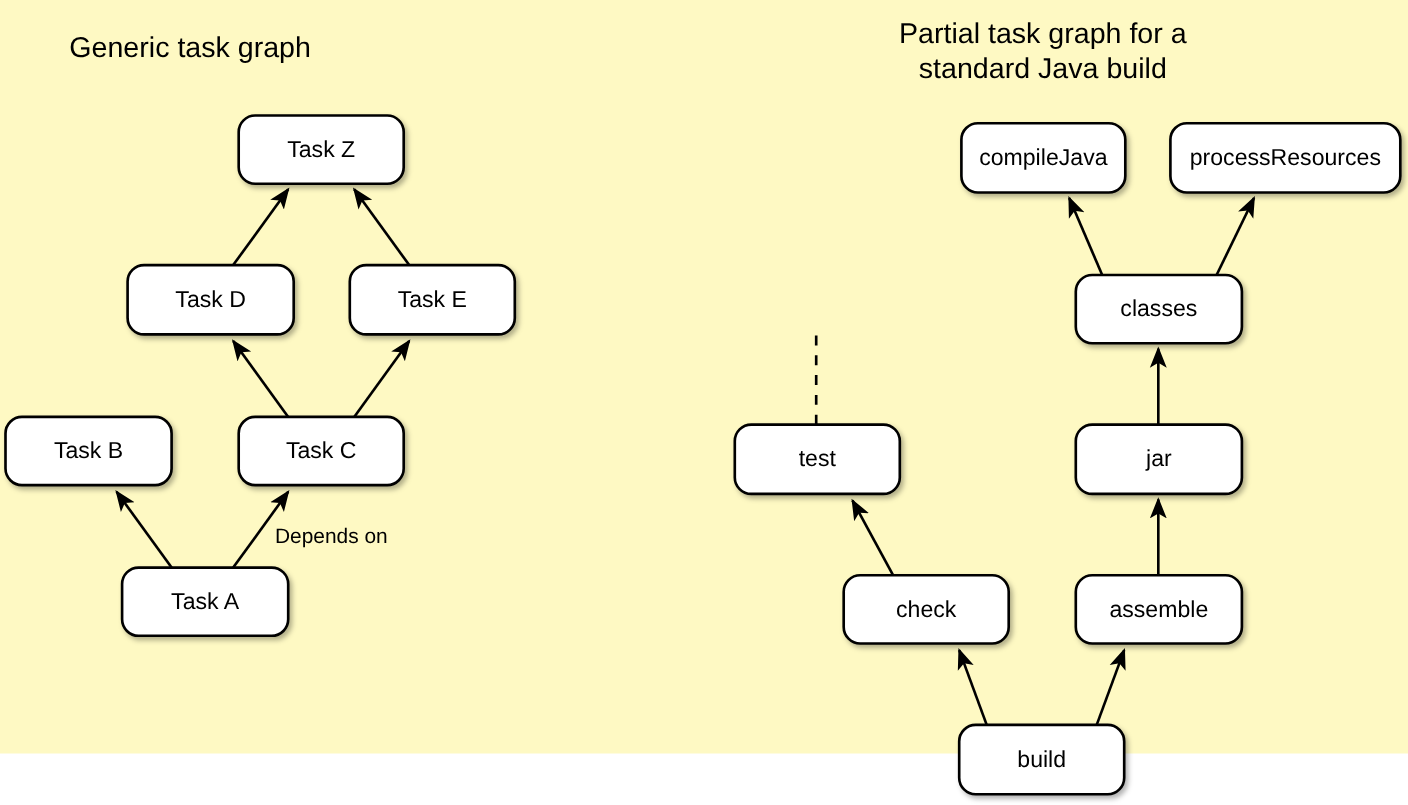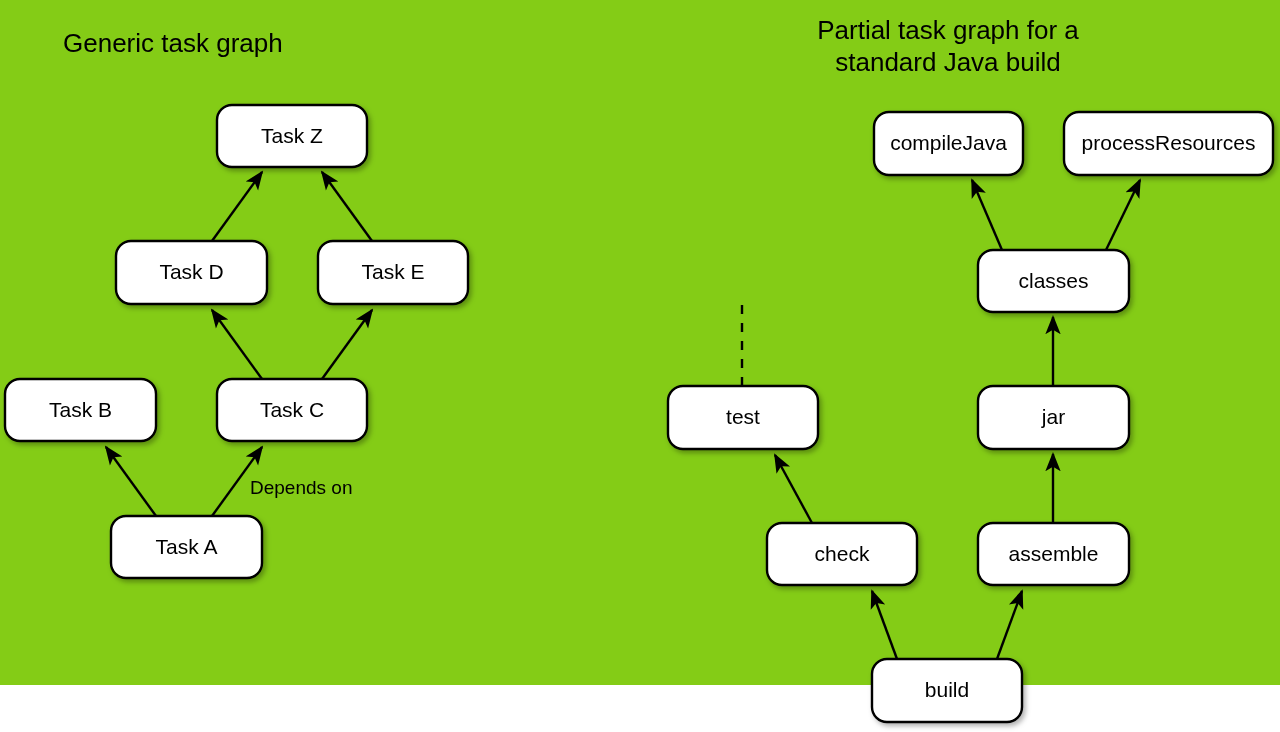--- a/index.html
+++ b/index.html
@@ -11,21 +11,21 @@
     width: 1280px;
     height: 732px;
     overflow: hidden;
     font-family: "Liberation Sans", sans-serif;
     color: #000000;
   }
   #canvas {
     position: relative;
     width: 1280px;
     height: 685px;
-    background: #84cc16;
+    background: #fef9c3;
   }
   svg#diagram {
     position: absolute;
     top: 0;
     left: 0;
     width: 1280px;
     height: 732px;
     display: block;
   }
   .node-box {

